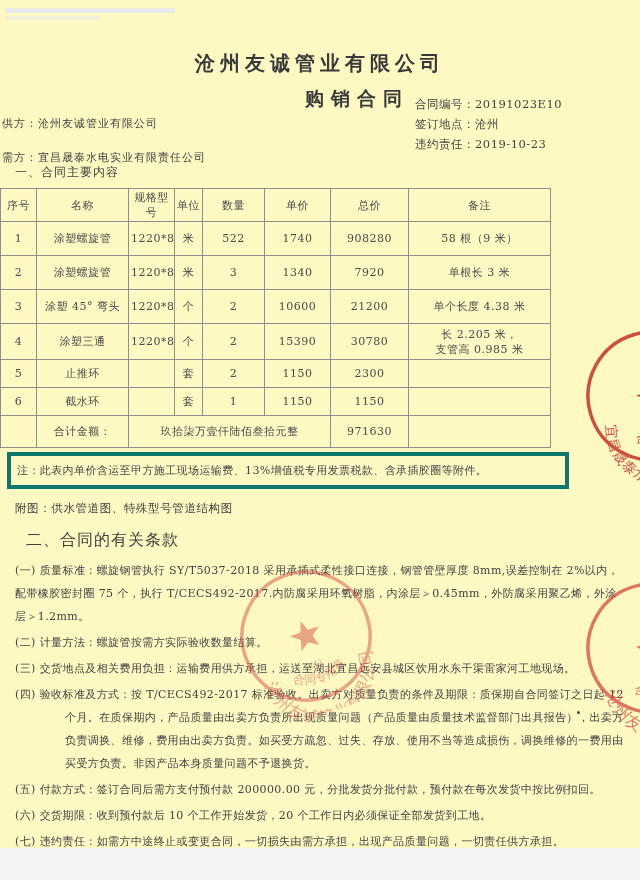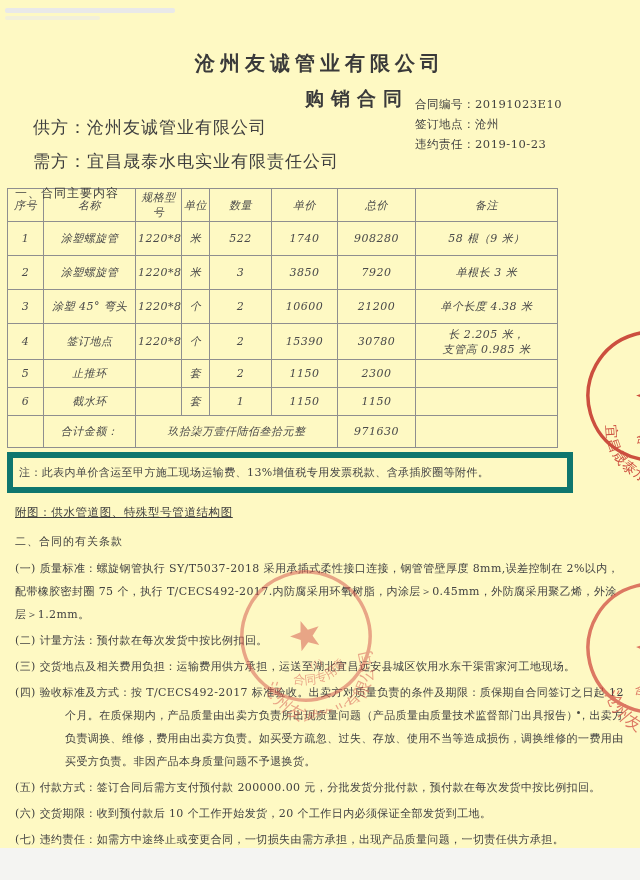--- a/index.html
+++ b/index.html
@@ -13,45 +13,45 @@
     position:relative;width:640px;height:848px;
     background:#fef9c3;overflow:hidden;
   }
   .scan-artifact{position:absolute;background:#e9e9e9;border-radius:2px;}
   
   .header{position:relative;height:188px;}
   .title1{position:absolute;top:50px;left:0;width:100%;text-align:center;
     font-size:20px;font-weight:600;letter-spacing:5px;color:#3a3a3a;margin:0;}
   .title2{position:absolute;top:86px;left:0;width:100%;text-align:center;
     font-size:19px;font-weight:600;letter-spacing:7px;color:#3a3a3a;margin:0;padding-left:37px;}
-  .party-line{position:absolute;left:33px;font-size:17px;letter-spacing:1px;}
+  .party-line{position:absolute;left:2px;font-size:11px;letter-spacing:1px;}
   .supplier-line{top:116px;}
   .buyer-line{top:150px;}
   .meta-block{position:absolute;left:415px;top:94px;font-size:11.5px;line-height:20px;letter-spacing:.5px;}
-  .sec-heading{position:absolute;left:15px;top:185px;font-size:12px;letter-spacing:1px;}
-  
-  table.items{border-collapse:collapse;margin-left:7px;width:550px;table-layout:fixed;font-style:italic;}
+  .sec-heading{position:absolute;left:15px;top:164px;font-size:12px;letter-spacing:1px;}
+  
+  table.items{border-collapse:collapse;width:550px;table-layout:fixed;}
   table.items th,table.items td{
     border:1px solid #8f8f8f;text-align:center;vertical-align:middle;
     font-size:11px;color:#4a4a4a;font-weight:400;padding:1px 2px;
     white-space:pre-line;overflow:hidden;letter-spacing:.5px;
   }
   table.items thead tr{height:32px;}
   table.items tbody tr:nth-child(1){height:34px;}
   table.items tbody tr:nth-child(2){height:34px;}
   table.items tbody tr:nth-child(3){height:34px;}
   table.items tbody tr:nth-child(4){height:36px;}
   table.items tbody tr:nth-child(5){height:28px;}
   table.items tbody tr:nth-child(6){height:28px;}
   table.items tbody tr:nth-child(7){height:32px;}
   
-  .note-box{margin:4px 0 0 7px;width:542px;border:6px solid #0f766e;
+  .note-box{margin:4px 0 0 7px;width:542px;border:4px solid #0f766e;
     padding:7px 6px;font-size:11px;letter-spacing:.4px;color:#464646;}
-  .attachment{margin:12px 0 0 15px;font-size:11.5px;letter-spacing:.6px;text-decoration:underline;}
-  .sec2-heading{margin:14px 0 0 15px;font-size:11px;letter-spacing:1px;}
+  .attachment{margin:12px 0 0 15px;font-size:11.5px;letter-spacing:.6px;}
+  .sec2-heading{margin:14px 0 0 26px;font-size:16px;letter-spacing:1px;}
   
   .clauses{margin:8px 15px 0 15px;}
   .clause{font-size:11px;line-height:23px;letter-spacing:.4px;margin-bottom:3px;color:#424242;}
   .clause.hang{padding-left:50px;text-indent:-50px;}
   
   .stamp{position:absolute;pointer-events:none;}
   .ink-dot{position:absolute;width:3px;height:3px;background:#2c2c2c;border-radius:50%;opacity:.85;}
   .label{letter-spacing:1px;}
 </style>
 </head>
@@ -115,37 +115,37 @@
           <td>1740</td>
           <td>908280</td>
           <td>58 根（9 米）</td>
         </tr>
         <tr>
           <td>2</td>
           <td>涂塑螺旋管</td>
           <td>1220*8</td>
           <td>米</td>
           <td>3</td>
-          <td>3850</td>
+          <td>1340</td>
           <td>7920</td>
           <td>单根长 3 米</td>
         </tr>
         <tr>
           <td>3</td>
           <td>涂塑 45° 弯头</td>
           <td>1220*8</td>
           <td>个</td>
           <td>2</td>
           <td>10600</td>
           <td>21200</td>
           <td>单个长度 4.38 米</td>
         </tr>
         <tr>
           <td>4</td>
-          <td>签订地点</td>
+          <td>涂塑三通</td>
           <td>1220*8</td>
           <td>个</td>
           <td>2</td>
           <td>15390</td>
           <td>30780</td>
           <td>长 2.205 米，
 支管高 0.985 米</td>
         </tr>
         <tr>
           <td>5</td>
@@ -178,21 +178,21 @@
   </table>
 
   <div class="note-box">注：此表内单价含运至甲方施工现场运输费、13%增值税专用发票税款、含承插胶圈等附件。</div>
 
   <div class="attachment">附图：供水管道图、特殊型号管道结构图</div>
 
   <div class="sec2-heading">二、合同的有关条款</div>
 
   <div class="clauses" id="clauses">
       <div class="clause">(一) 质量标准：螺旋钢管执行 SY/T5037-2018 采用承插式柔性接口连接，钢管管壁厚度 8mm,误差控制在 2%以内，配带橡胶密封圈 75 个，执行 T/CECS492-2017.内防腐采用环氧树脂，内涂层＞0.45mm，外防腐采用聚乙烯，外涂层＞1.2mm。</div>
-      <div class="clause">(二) 计量方法：预付款在每次发货中按比例扣回。</div>
+      <div class="clause">(二) 计量方法：螺旋管按需方实际验收数量结算。</div>
       <div class="clause">(三) 交货地点及相关费用负担：运输费用供方承担，运送至湖北宜昌远安县城区饮用水东干渠雷家河工地现场。</div>
       <div class="clause hang">(四) 验收标准及方式：按 T/CECS492-2017 标准验收。出卖方对质量负责的条件及期限：质保期自合同签订之日起 12 个月。在质保期内，产品质量由出卖方负责所出现质量问题（产品质量由质量技术监督部门出具报告），出卖方负责调换、维修，费用由出卖方负责。如买受方疏忽、过失、存放、使用不当等造成损伤，调换维修的一费用由买受方负责。非因产品本身质量问题不予退换货。</div>
       <div class="clause">(五) 付款方式：签订合同后需方支付预付款 200000.00 元，分批发货分批付款，预付款在每次发货中按比例扣回。</div>
       <div class="clause">(六) 交货期限：收到预付款后 10 个工作开始发货，20 个工作日内必须保证全部发货到工地。</div>
       <div class="clause">(七) 违约责任：如需方中途终止或变更合同，一切损失由需方承担，出现产品质量问题，一切责任供方承担。</div>
     </div>
 
   <div class="stamp" id="stamp-buyer" style="left:572px;top:316px;width:160px;height:160px;opacity:.88;transform:rotate(-16deg);"><svg viewBox="-80 -80 160 160" width="160" height="160">
       <defs>
         <path id="stamp-buyer-top" d="M -52.3 17 A 55 55 0 1 0 52.3 17" fill="none"></path>

